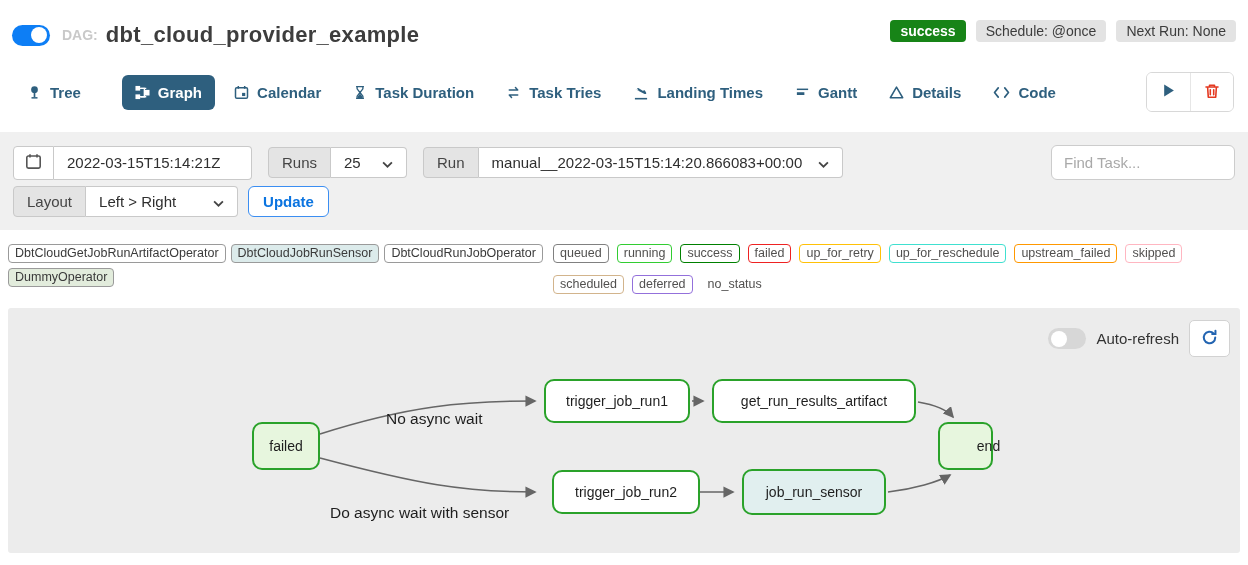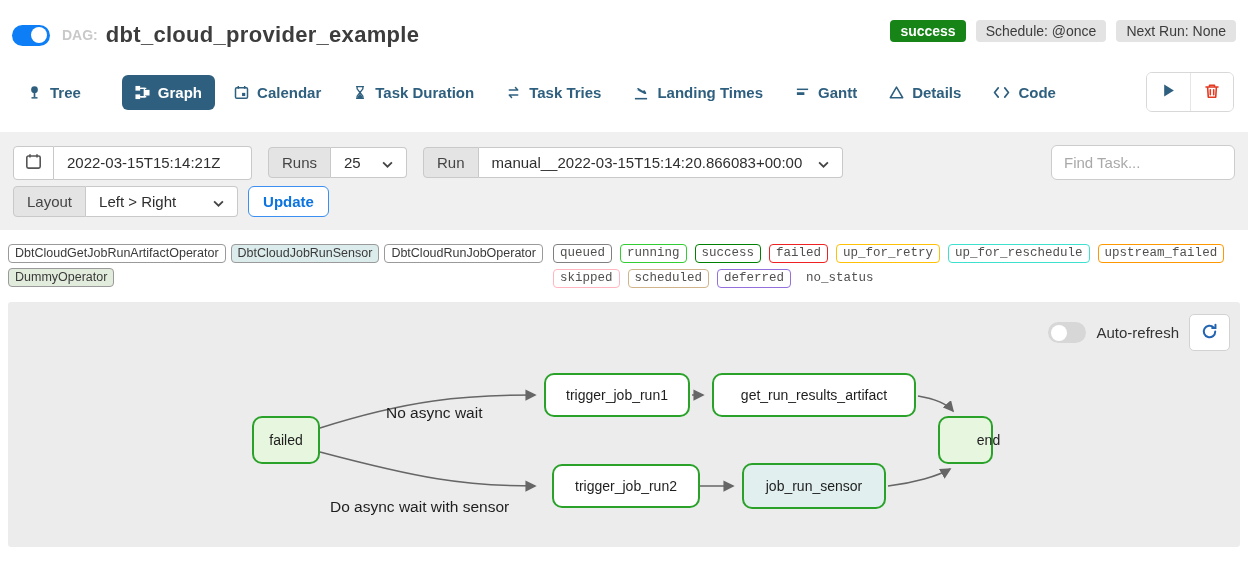--- a/index.html
+++ b/index.html
@@ -39,21 +39,21 @@
   .cal-btn { background:#fff; padding:6px 11px; color:#555; cursor:pointer; }
   input.txt { background:#fff; color:#2f2f2f; padding:6px 13px; font-family:inherit; outline:none; }
   .chev { color:#444; }
   .find-task { margin-left:auto; width:184px; padding:8px 12px; border:1px solid #ccc; border-radius:6px; font-size:15px; color:#333; background:#fff; font-family:inherit; outline:none; }
   .find-task::placeholder { color:#a9a9a9; }
   .update-btn { margin-left:10px; background:#fff; color:#0b74e0; border:1.5px solid #3b8ef2; border-radius:6px; padding:6px 14px; font-size:15px; font-weight:600; cursor:pointer; font-family:inherit; }
 
   
   .legend { display:flex; padding:0 8px; margin-top:14px; align-items:flex-start; }
   .ops { width:545px; flex:0 0 auto; display:flex; flex-wrap:wrap; gap:5px; }
-  .stats { flex:1; display:flex; flex-wrap:wrap; gap:6px 8px; align-items:center;font-family:Liberation Mono, monospace; }
+  .stats { flex:1; display:flex; flex-wrap:wrap; gap:12px 8px; align-items:center; }
   .badge-op { border:1px solid #9a9a9a; border-radius:4px; padding:1px 6px 2px; font-size:12.5px; color:#3a3a3a; background:#fff; white-space:nowrap; }
   .badge-status { border:1.5px solid; border-radius:4px; padding:1px 6px 2px; font-size:12.5px; color:#51504f; background:#fff; white-space:nowrap; }
   .badge-status.noborder { border-color:transparent; background:transparent; }
 
   
   .graph-panel { margin:14px 8px 0; background:#ececec; height:245px; position:relative; border-radius:3px; }
   .graph-controls { position:absolute; top:12px; right:10px; display:flex; align-items:center; gap:10px; z-index:3; }
   .switch.off { background:#d7d7d7; }
   .switch.off .knob { left:3px; right:auto; }
   .auto-label { font-size:15px; color:#333; }

